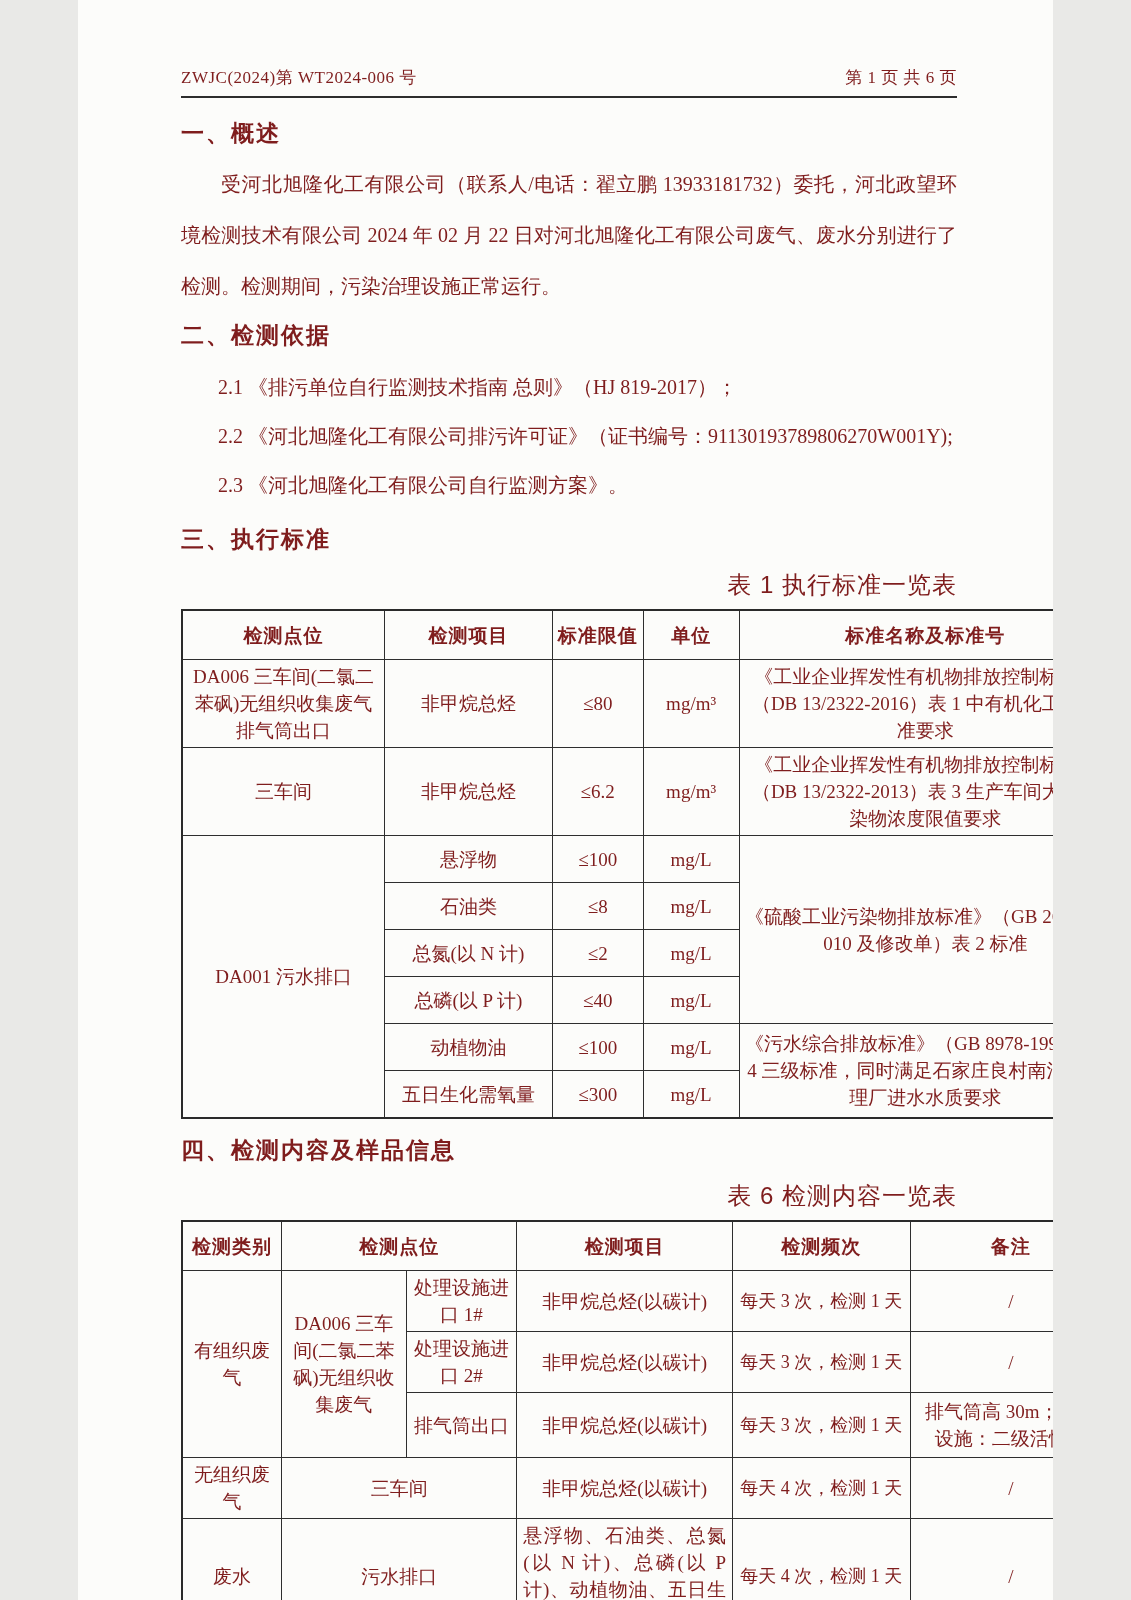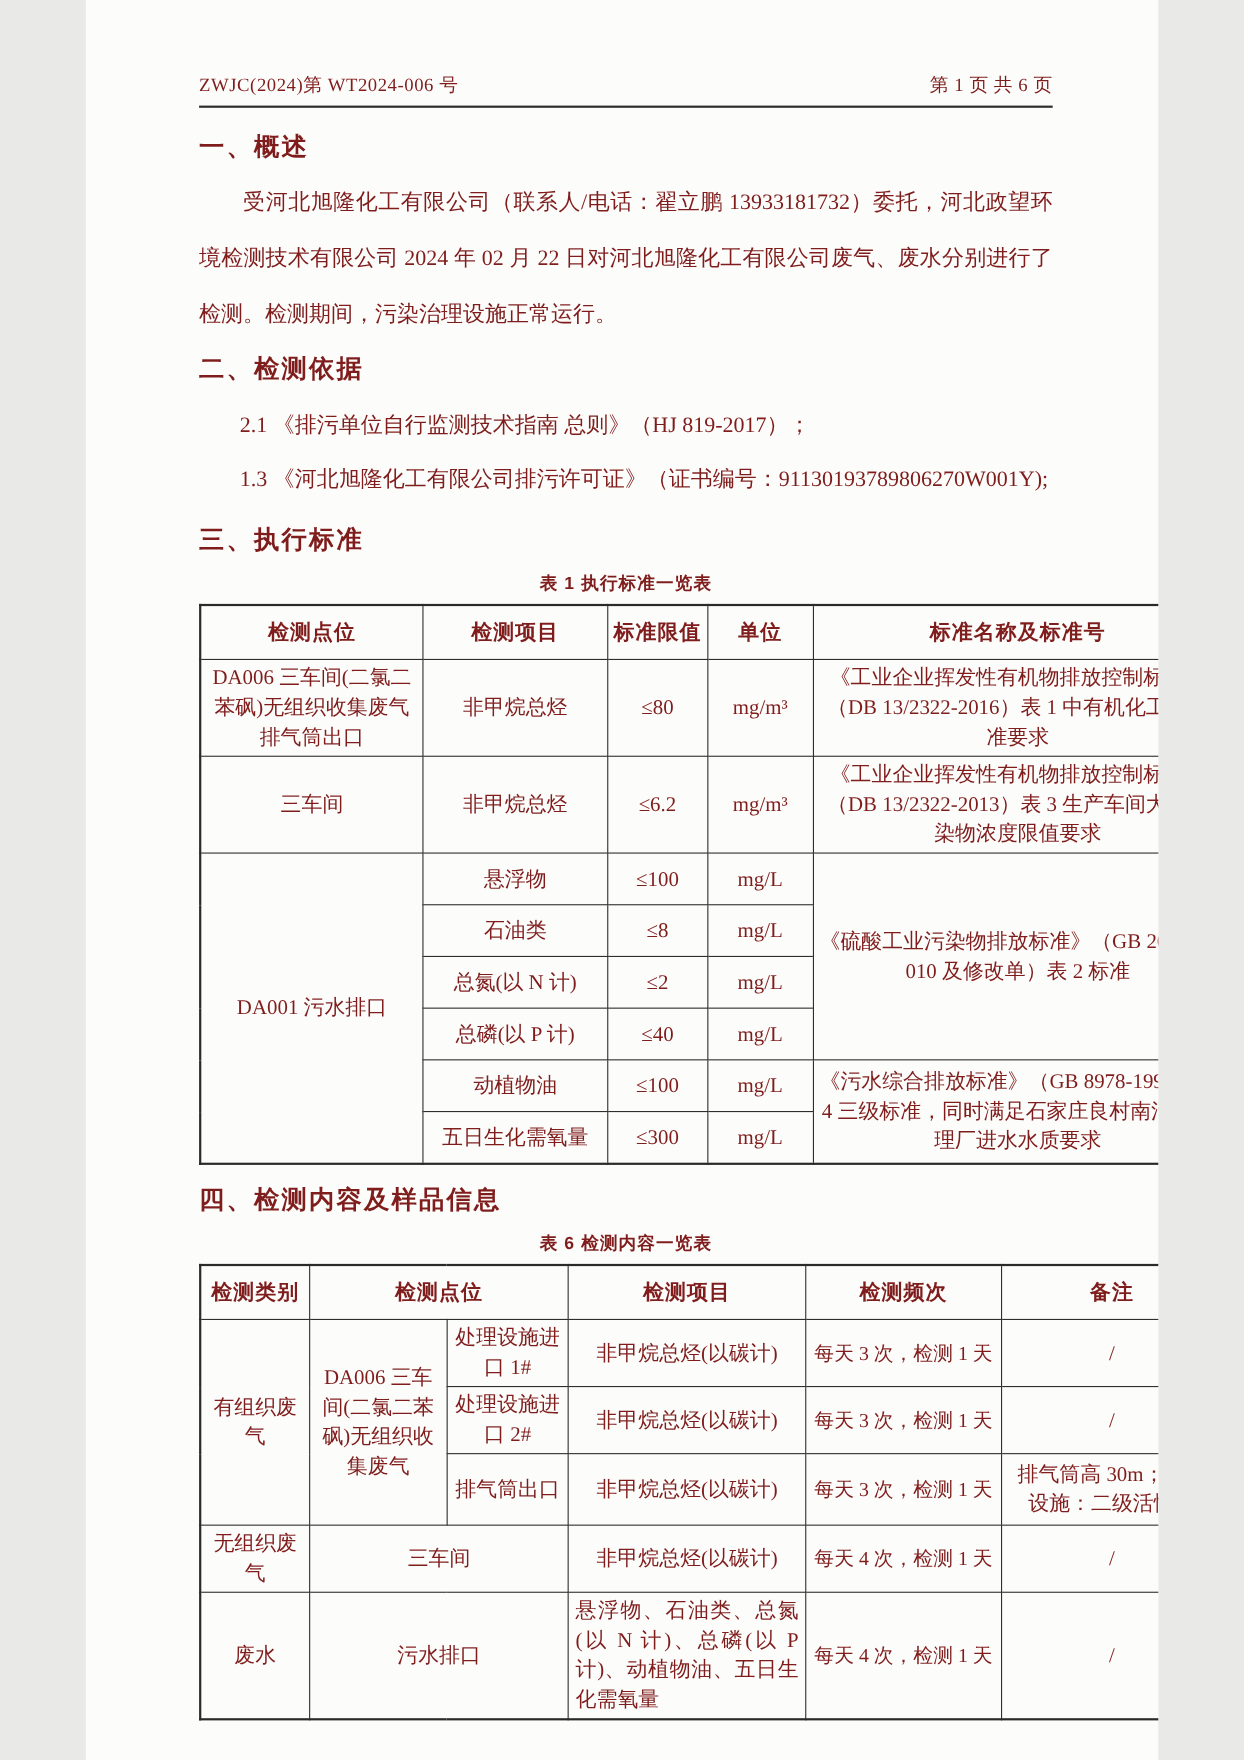--- a/index.html
+++ b/index.html
@@ -37,23 +37,23 @@
     text-indent:2em;
     margin:10px 0 6px 0;
   }
   .basis-item{
     font-size:20px;
     line-height:49px;
     margin:0 0 0 37px;
   }
   .caption{
     font-family:"Liberation Sans","DejaVu Sans",sans-serif;
-    font-weight:700;
-    font-size:16px;
-    text-align:center;
+    font-weight:400;
+    font-size:24px;
+    text-align:right;
     letter-spacing:1px;
     margin:14px 0 8px 0;
   }
   
   table{
     border-collapse:collapse;
     table-layout:fixed;
     width:932px;
     background:#fcfcfa;
   }
@@ -91,21 +91,22 @@
     <span>ZWJC(2024)第 WT2024-006 号</span>
     <span>第 1 页 共 6 页</span>
   </div>
 
   <div class="sec-title">一、概述</div>
   <p class="para">受河北旭隆化工有限公司（联系人/电话：翟立鹏 13933181732）委托，河北政望环境检测技术有限公司 2024 年 02 月 22 日对河北旭隆化工有限公司废气、废水分别进行了检测。检测期间，污染治理设施正常运行。</p>
 
   <div class="sec-title" style="margin-top:8px">二、检测依据</div>
   <div style="margin-top:12px">
     <p class="basis-item">2.1 《排污单位自行监测技术指南  总则》（HJ 819-2017）；</p>
-    <p class="basis-item">1.3 《河北旭隆化工有限公司排污许可证》（证书编号：91130193789806270W001Y);</p>
+    <p class="basis-item">2.2 《河北旭隆化工有限公司排污许可证》（证书编号：91130193789806270W001Y);</p>
+    <p class="basis-item">2.3 《河北旭隆化工有限公司自行监测方案》。</p>
   </div>
 
   <div class="sec-title" style="margin-top:14px">三、执行标准</div>
   <div class="caption">表 1  执行标准一览表</div>
 
   <table class="tbl t1">
     <colgroup>
       <col style="width:21.8%">
         <col style="width:18.0%">
         <col style="width:9.8%">

